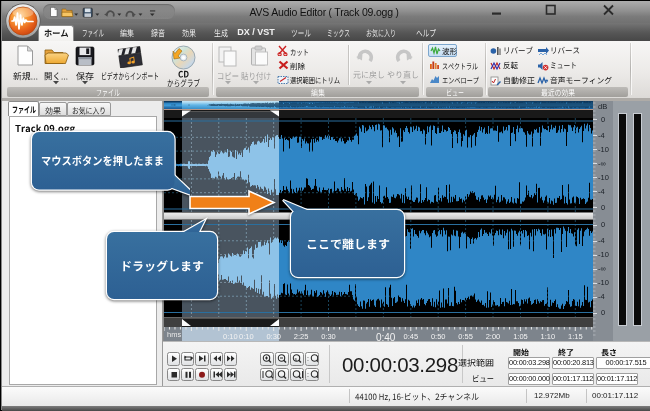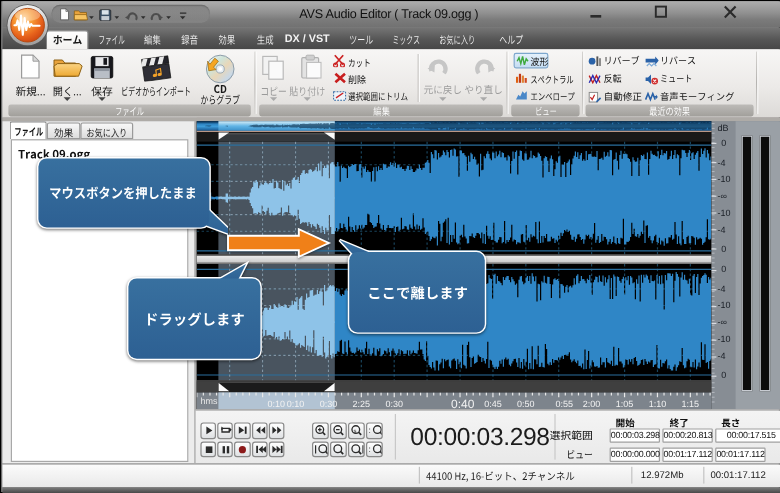--- a/index.html
+++ b/index.html
@@ -561,21 +561,21 @@
       <div class="ab" style="left:163px;top:327px;width:429px;height:13px;overflow:hidden">
         <div class="ab" style="left:59px;top:3.5px;width:24px;text-align:left;font-size:7.5px;color:#f2f2f2">0:10</div>
         <div class="ab" style="left:70.3px;top:3.5px;width:24px;text-align:center;font-size:7.5px;color:#f2f2f2">0:10</div>
         <div class="ab" style="left:97.7px;top:3.5px;width:24px;text-align:center;font-size:7.5px;color:#f2f2f2">0:30</div>
         <div class="ab" style="left:125.1px;top:3.5px;width:24px;text-align:center;font-size:7.5px;color:#f2f2f2">2:25</div>
         <div class="ab" style="left:152.5px;top:3.5px;width:24px;text-align:center;font-size:7.5px;color:#f2f2f2">0:30</div>
         <div class="ab" style="left:179.9px;top:14px;width:24px;text-align:center;font-size:7.5px;color:#f2f2f2">0:35</div>
         <div class="ab" style="left:207.4px;top:3.5px;width:24px;text-align:right;font-size:10px;color:#f2f2f2">0:40</div>
         <div class="ab" style="left:234.8px;top:3.5px;width:24px;text-align:center;font-size:7.5px;color:#f2f2f2">0:45</div>
         <div class="ab" style="left:262.2px;top:3.5px;width:24px;text-align:center;font-size:7.5px;color:#f2f2f2">0:50</div>
-        <div class="ab" style="left:289.6px;top:3.5px;width:24px;text-align:right;font-size:7.5px;color:#f2f2f2">0:55</div>
+        <div class="ab" style="left:289.6px;top:3.5px;width:24px;text-align:center;font-size:7.5px;color:#f2f2f2">0:55</div>
         <div class="ab" style="left:317.0px;top:3.5px;width:24px;text-align:center;font-size:7.5px;color:#f2f2f2">2:00</div>
         <div class="ab" style="left:344.5px;top:3.5px;width:24px;text-align:center;font-size:7.5px;color:#f2f2f2">1:05</div>
         <div class="ab" style="left:371.9px;top:3.5px;width:24px;text-align:center;font-size:7.5px;color:#f2f2f2">1:10</div>
         <div class="ab" style="left:399.3px;top:3.5px;width:24px;text-align:center;font-size:7.5px;color:#f2f2f2">1:15</div>
       </div>
       <div class="ab" style="left:166px;top:329px;font-size:7.5px;color:#e8e8e8">hms</div>
       <div style="position:absolute;left:592px;top:100px;width:57px;height:240px;background:#878d94"></div>
       <svg class="ab" style="left:592px;top:100px" width="6" height="240">
         <line x1="0" y1="2" x2="2.5" y2="2" stroke="#b8bcc2" stroke-width="0.8"></line>
         <line x1="0" y1="6" x2="2.5" y2="6" stroke="#b8bcc2" stroke-width="0.8"></line>

